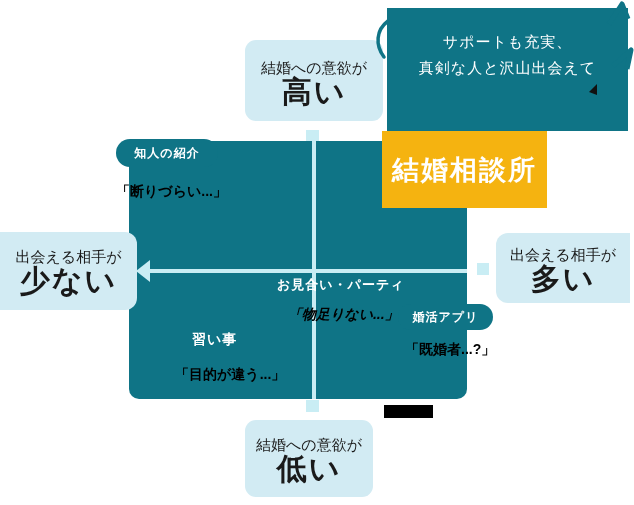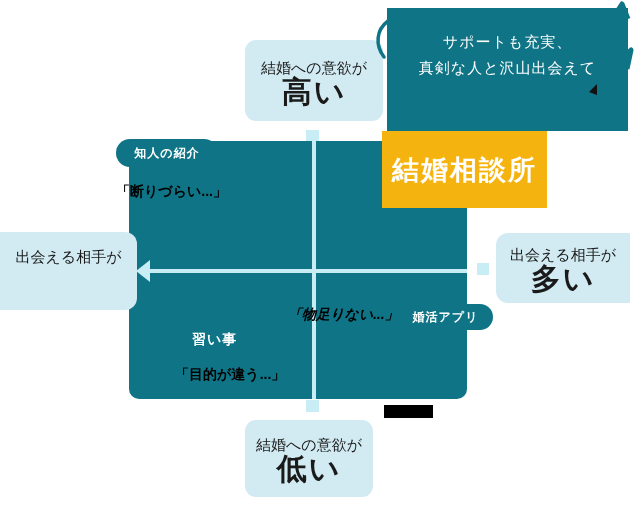--- a/index.html
+++ b/index.html
@@ -81,39 +81,42 @@
   <div class="abs lightblue-bg axis-box box-top">
     <span class="l1">結婚への意欲が</span>
     <span class="l2">高い</span>
   </div>
   <div class="abs lightblue-bg axis-box box-bottom">
     <span class="l1">結婚への意欲が</span>
     <span class="l2">低い</span>
   </div>
   <div class="abs lightblue-bg axis-box box-left">
     <span class="l1">出会える相手が</span>
+    <span class="l2">少ない</span>
   </div>
   <div class="abs lightblue-bg axis-box box-right">
     <span class="l1">出会える相手が</span>
     <span class="l2">多い</span>
   </div>
 
   <div class="abs teal-bg pill pill-acquaintance">
     <span>知人の紹介</span>
   </div>
   <div class="abs quote q-acquaintance">「断りづらい...」</div>
 
+  <div class="abs wlabel omiai">お見合い・パーティ</div>
   <div class="abs quote q-omiai">「物足りない...」</div>
 
   <div class="abs wlabel naraigoto">習い事</div>
   <div class="abs teal-bg pill pill-app">
     <span>婚活アプリ</span>
   </div>
 
   <div class="abs quote q-naraigoto">「目的が違う...」</div>
+  <div class="abs quote q-app">「既婚者...?」</div>
 
 
   <div class="abs teal-bg callout">
     <span>サポートも充実、</span><br>
     <span>真剣な人と沢山出会えて</span><br>
   </div>
 
   <div class="abs orange-bg highlight">
     <span>結婚相談所</span>
   </div>

